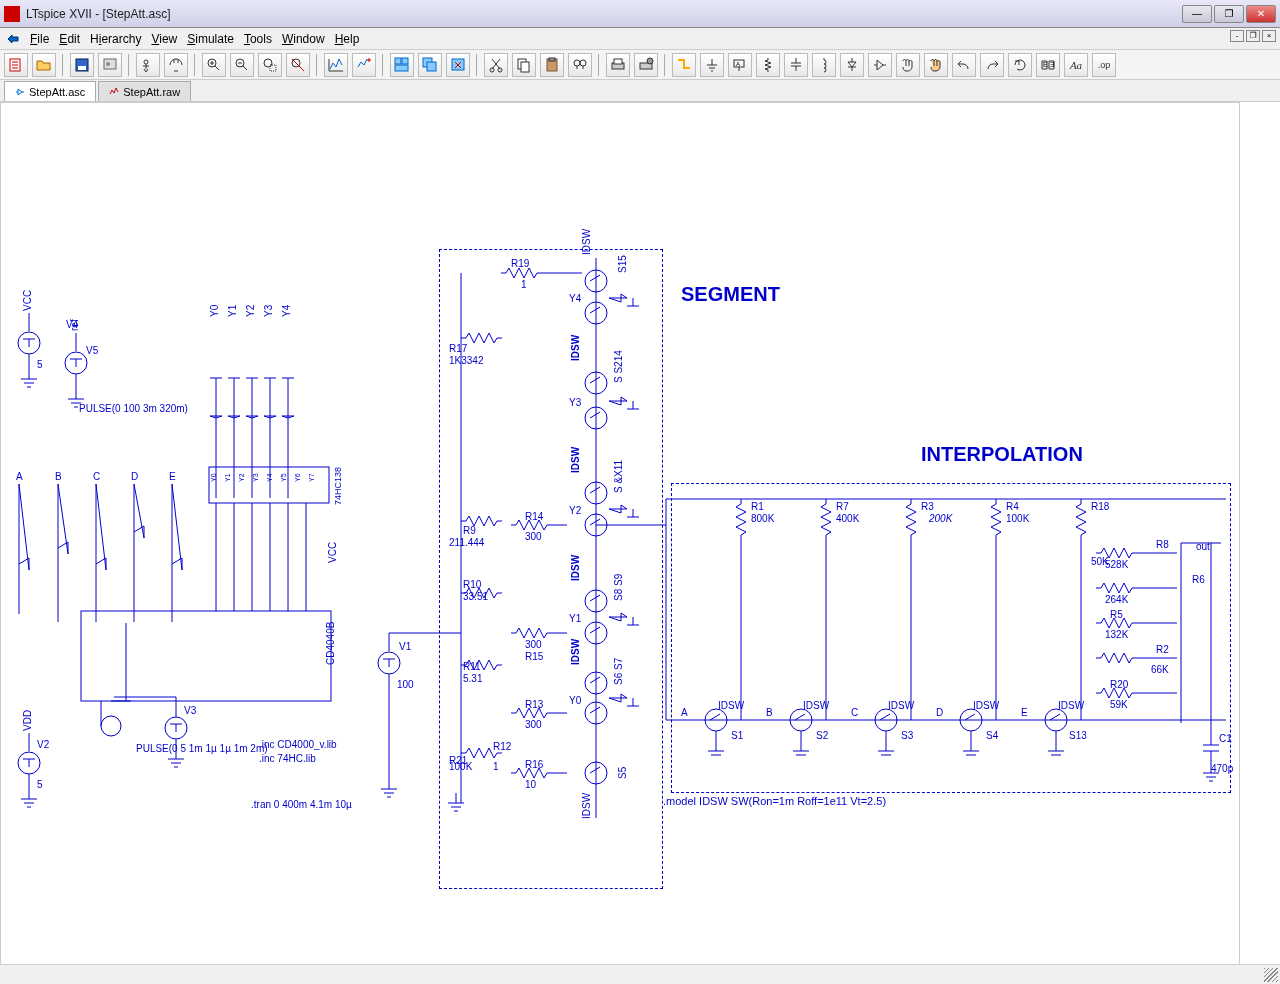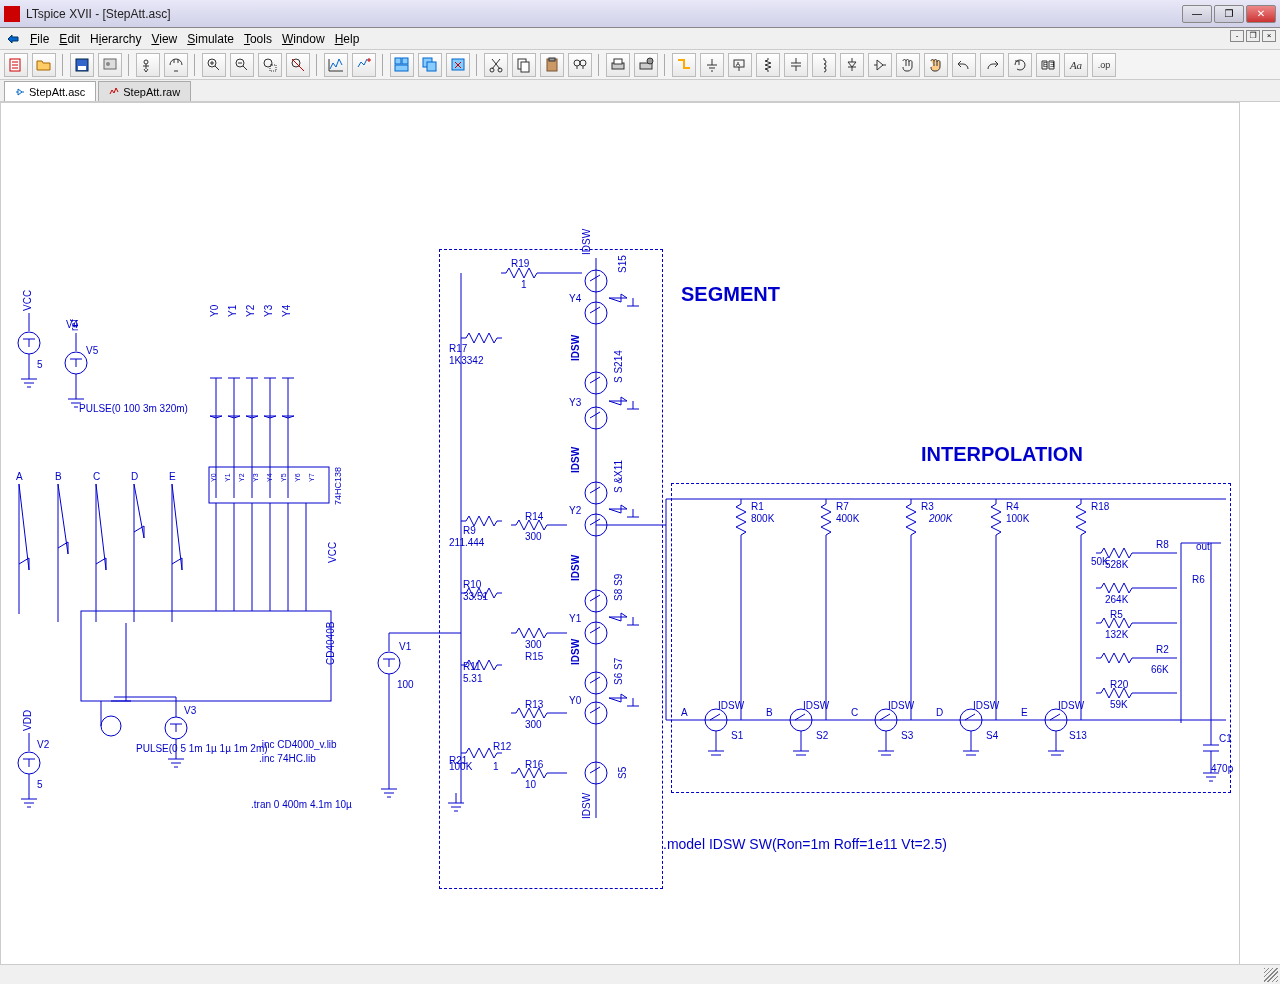--- a/index.html
+++ b/index.html
@@ -556,19 +556,19 @@
 <span class="label" style="left:887px;top:597px;">IDSW</span>
 <span class="label" style="left:972px;top:597px;">IDSW</span>
 <span class="label" style="left:1057px;top:597px;">IDSW</span>
 
 <span class="label" style="left:1218px;top:630px;">C1</span>
 <span class="label" style="left:1210px;top:660px;">470p</span>
 
 <span class="label" style="left:258px;top:636px;">.inc CD4000_v.lib</span>
 <span class="label" style="left:258px;top:650px;">.inc 74HC.lib</span>
 <span class="label" style="left:250px;top:696px;">.tran 0 400m 4.1m 10µ</span>
-<span class="label" style="left:662px;top:733px;font-size:14px;">.model IDSW SW(Ron=1m Roff=1e11 Vt=2.5)</span>
+<span class="label" style="left:662px;top:692px;font-size:11px;">.model IDSW SW(Ron=1m Roff=1e11 Vt=2.5)</span>
 
 </div>
 
 <div class="statusbar">
   <div class="corner"></div>
 </div>
 
 </body></html>

